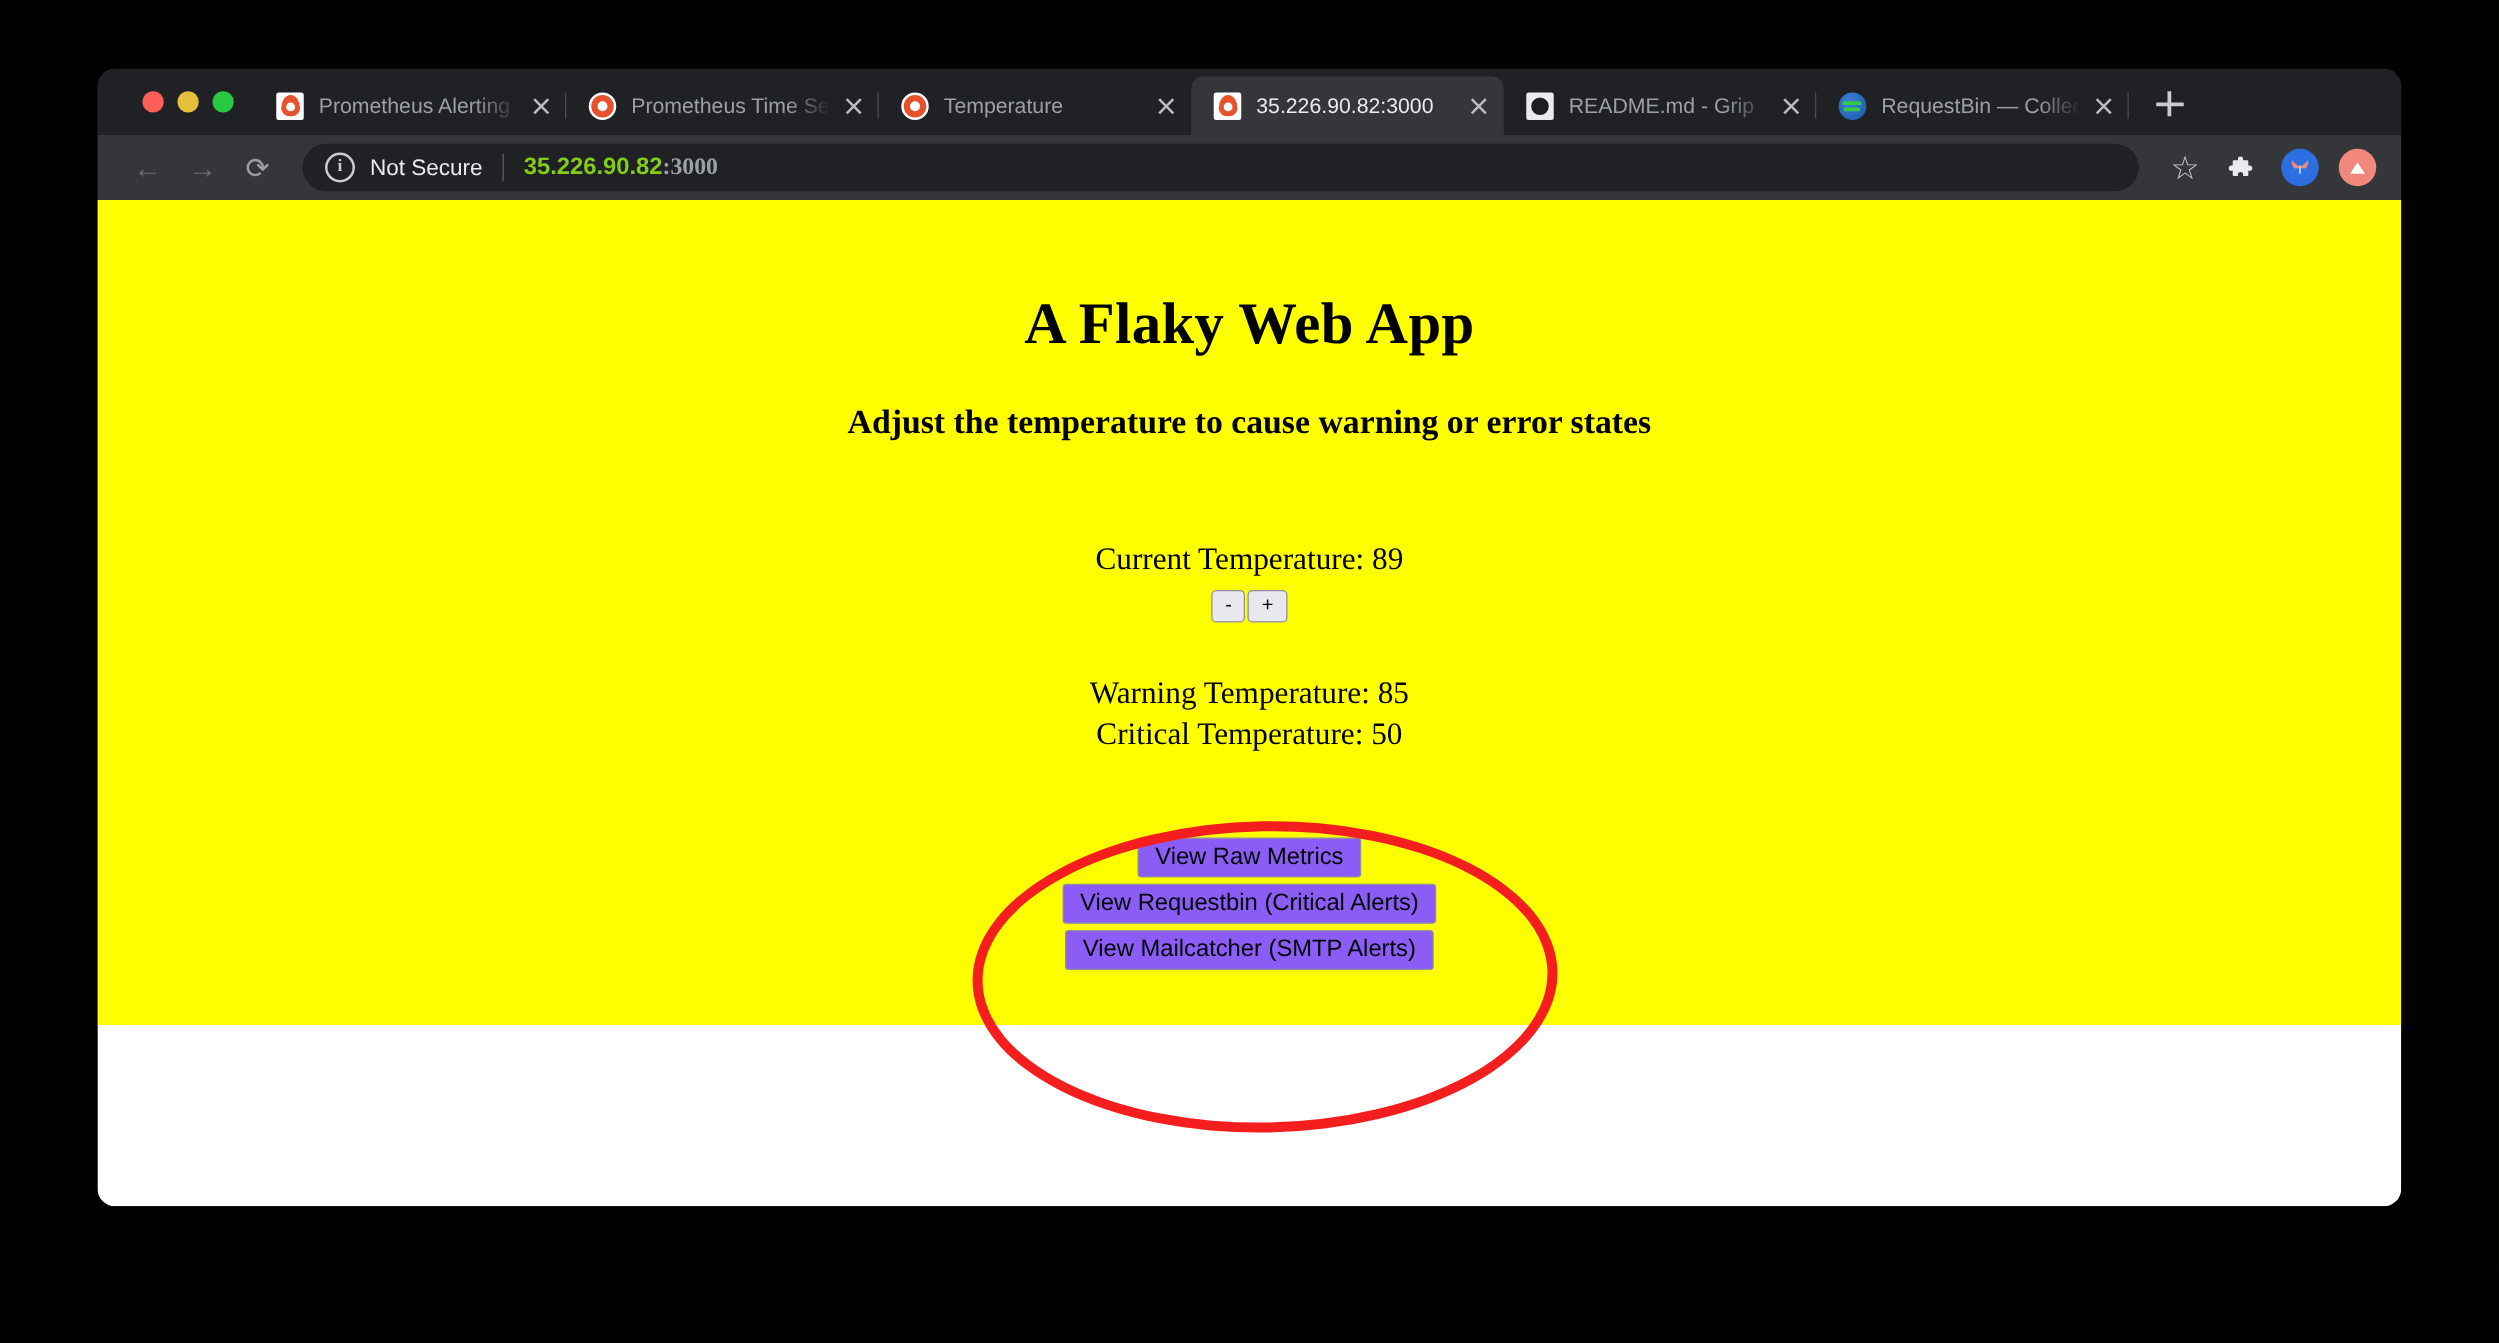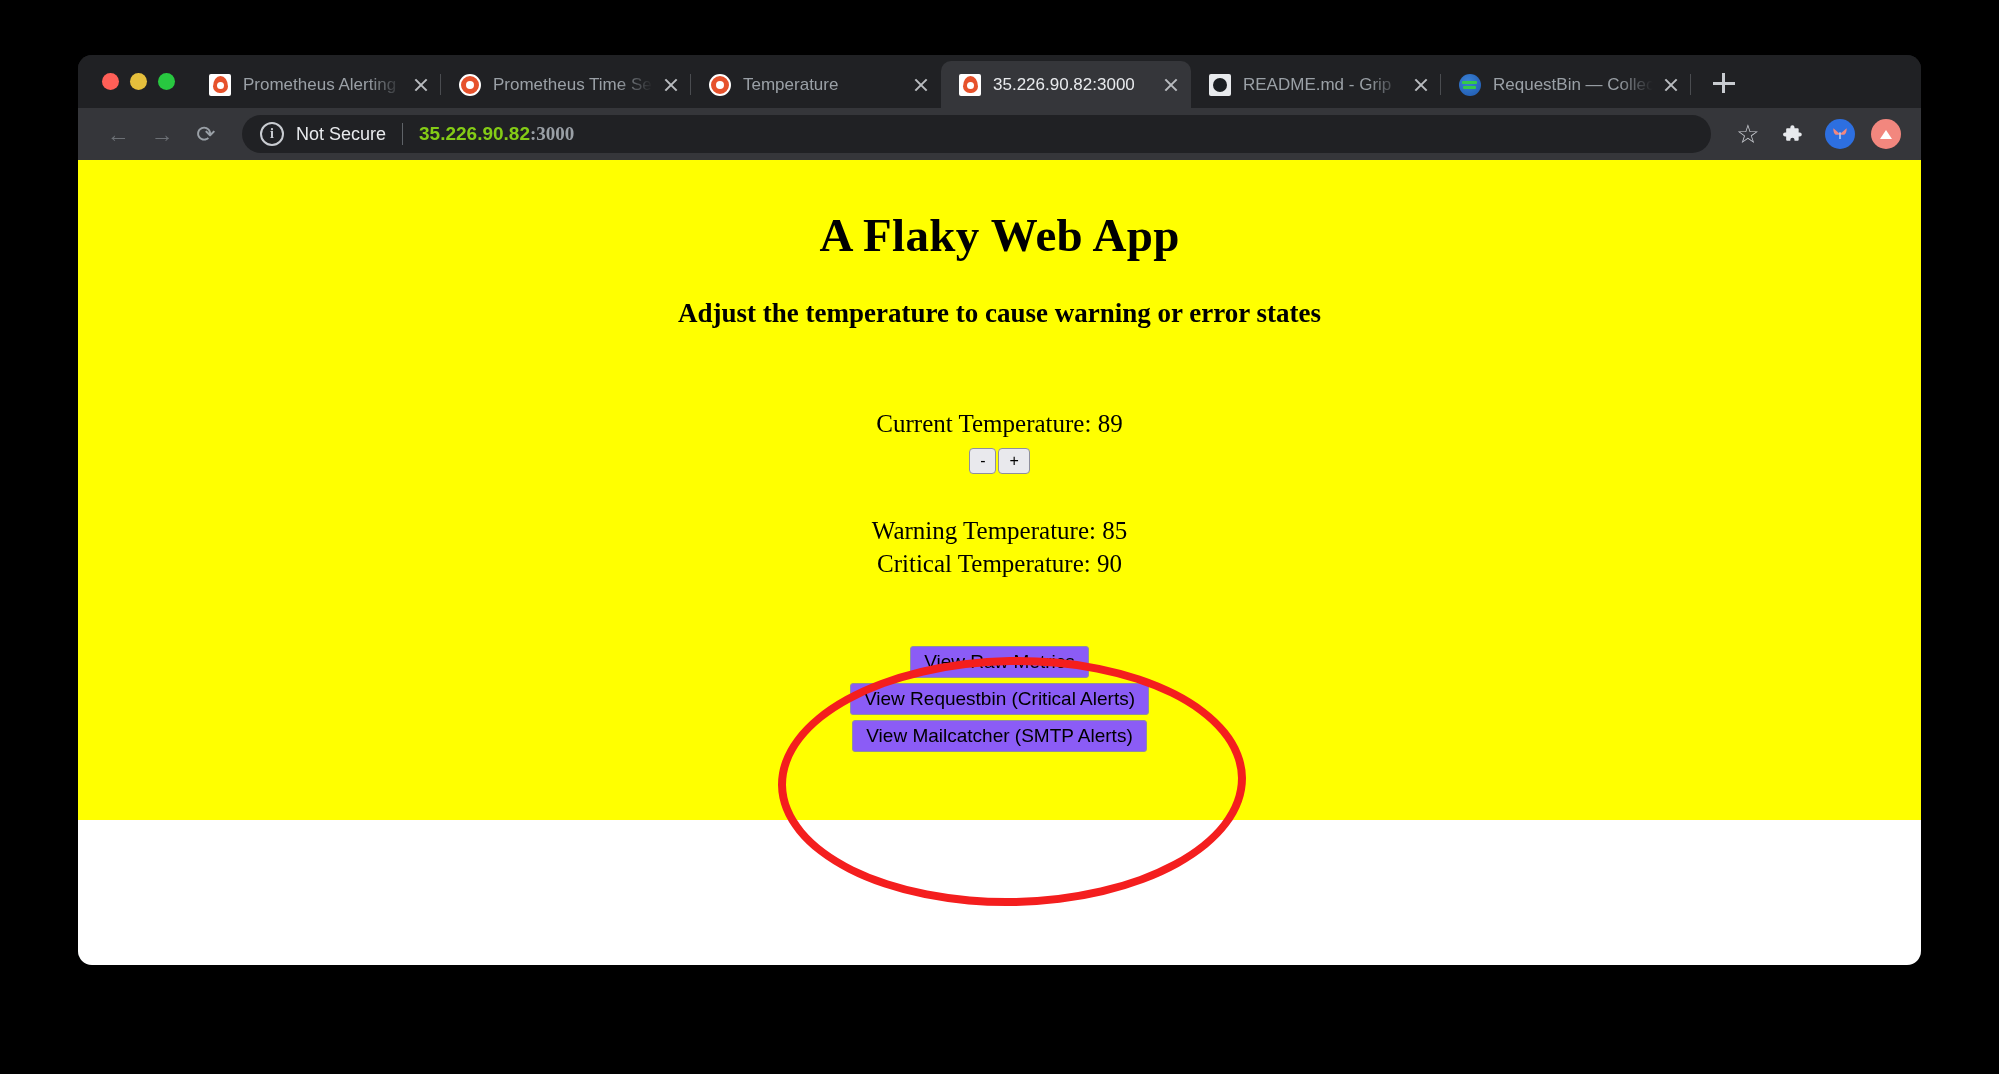--- a/index.html
+++ b/index.html
@@ -32,21 +32,21 @@
     box-shadow: 0 6px 26px rgba(0,0,0,0.6);
   }
 
   
   #tab-strip {
     position: relative;
     height: 53px;
     background: #202124;
     display: flex;
     align-items: flex-end;
-    padding-left: 0;
+    padding-left: 12px;
   }
 
   .traffic-lights {
     display: flex;
     align-items: center;
     gap: 11px;
     padding: 0 16px 0 24px;
     height: 53px;
   }
   .light {
@@ -312,21 +312,21 @@
 
   .page-inner {
     position: relative;
     text-align: center;
     font-family: "Liberation Serif", serif;
     color: #000000;
   }
 
   #page-title {
     margin: 0;
-    padding-top: 48px;
+    padding-top: 72px;
     font-size: 47px;
     font-weight: bold;
     letter-spacing: 0.3px;
     text-align: center;
   }
   #page-subtitle {
     margin: 0;
     padding-top: 36px;
     font-size: 27px;
     font-weight: bold;
@@ -501,21 +501,21 @@
         <div class="temp-block">
           <div>Current Temperature: 89</div>
           <div class="stepper">
             <button class="step-btn">-</button>
             <button class="step-btn">+</button>
           </div>
         </div>
 
         <div class="thresholds">
           <div>Warning Temperature: 85</div>
-          <div>Critical Temperature: 90</div>
+          <div>Critical Temperature: 50</div>
         </div>
 
         <div class="links-block">
           <button class="link-btn">View Raw Metrics</button>
           <button class="link-btn">View Requestbin (Critical Alerts)</button>
           <button class="link-btn">View Mailcatcher (SMTP Alerts)</button>
         </div>
       </div>
 
       <div id="annotation-ellipse"></div>

